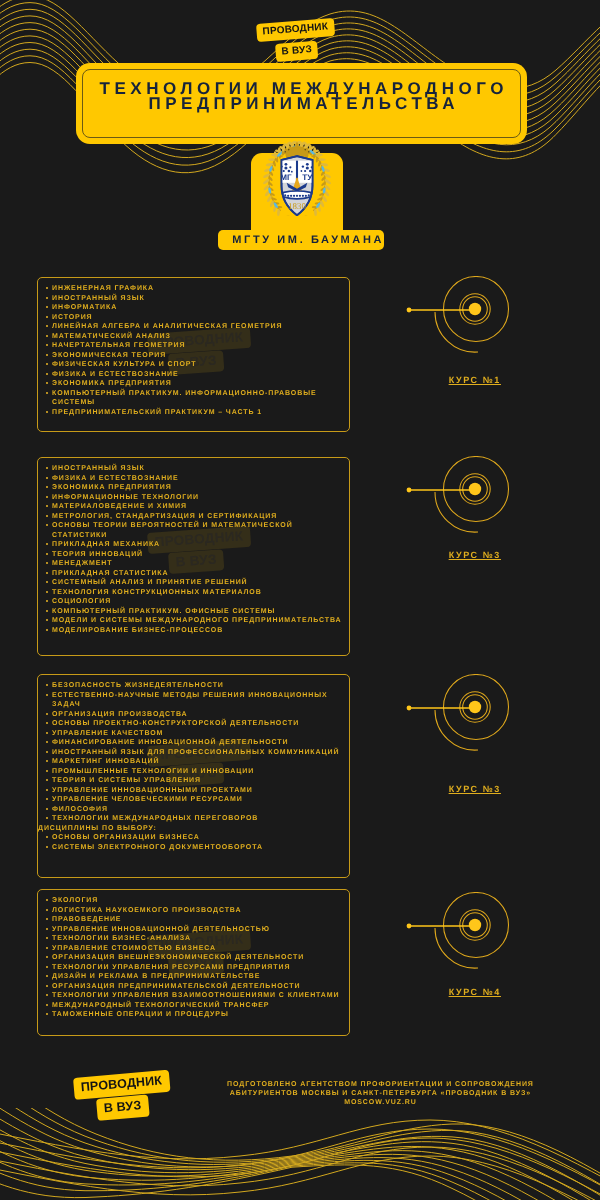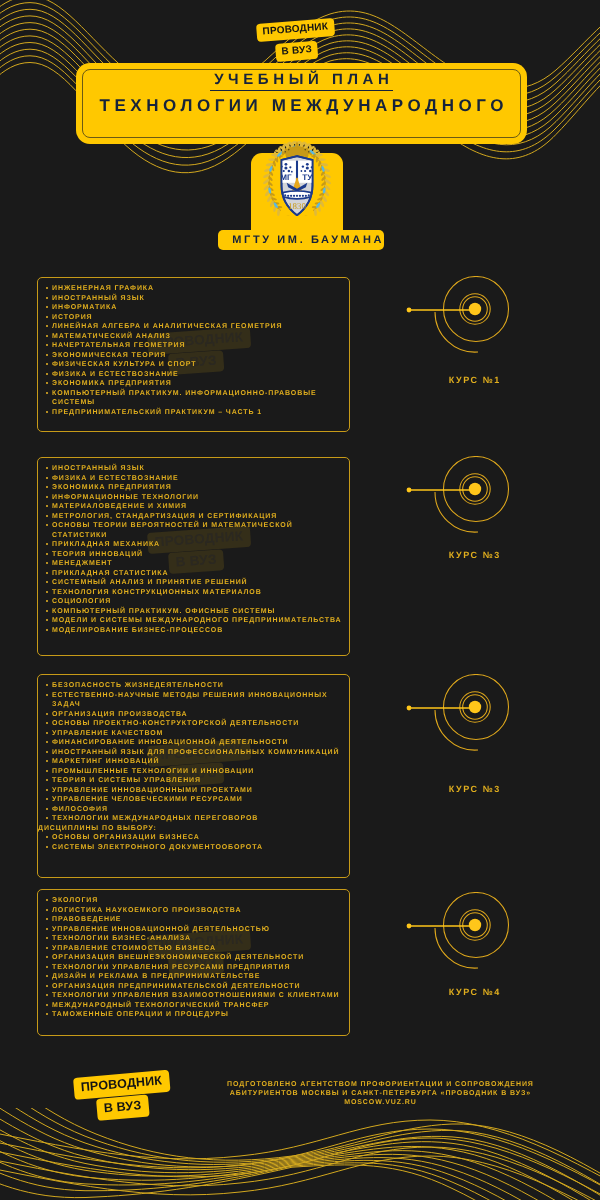--- a/index.html
+++ b/index.html
@@ -58,21 +58,21 @@
 .li{position:relative;color:#e0ae1e;font-size:7px;font-weight:700;
   letter-spacing:.9px;line-height:9.5px;padding-left:8px;}
 .li:before{content:"";position:absolute;left:1.6px;top:3.1px;width:2.4px;height:2.4px;
   border-radius:50%;background:#e8b424;}
 .li.nobullet{padding-left:0;margin-left:-6px;}
 .li.nobullet:before{display:none;}
 
 
 .marker{position:absolute;z-index:4;}
 .mlabel{position:absolute;color:#e0ae1e;font-size:9px;font-weight:700;
-  letter-spacing:1.6px;text-indent:1.6px;white-space:nowrap;z-index:4;}
+  letter-spacing:1.6px;text-indent:1.6px;white-space:nowrap;z-index:4;text-decoration:underline;}
 
 
 #footer-text{position:absolute;left:180px;top:1080px;width:400px;z-index:5;}
 #footer-text{text-align:center;}
 #footer-text div{color:#e0ae1e;font-size:7px;font-weight:700;letter-spacing:.92px;
   line-height:9.2px;text-indent:.92px;}
 
 
 .wm{position:absolute;z-index:2;}
 .wm .w1,.wm .w2{background:#342e19;color:#2b2820;font-weight:700;
@@ -121,23 +121,23 @@
 <path d="M -40 54.0 C 70 76.0 150 94.0 240 84.0 C 320 76.0 360 48.0 430 48.0 C 500 48.0 570 86.0 650 132.0"></path>
 </g>
     </svg>
 <div class="brand brand-top" style="left:256px;top:21px;">
 <span class="bl"><span class="b1">ПРОВОДНИК</span></span>
 <span class="bl"><span class="b2">В ВУЗ</span></span>
 </div>
 <div id="title-plate">
   <div id="title-inner"></div>
   <div id="title-text">
-    <div class="t-sub">УЧЕБНЫЙ ПЛАН</div>
     <div class="t-lines">
       <div class="t-main">ТЕХНОЛОГИИ МЕЖДУНАРОДНОГО</div>
+      <div class="t-main">ПРЕДПРИНИМАТЕЛЬСТВА</div>
     </div>
   </div>
 </div>
 <div id="emblem-plate"></div>
 <div id="emblem-art">
       <svg width="68" height="76" viewBox="4 0 92 103">
 <defs>
           <clipPath id="shclip">
             <path d="M50 22 L71 27 L71 62 Q71 86 50 102 Q29 86 29 62 L29 27 Z"></path>
           </clipPath>

